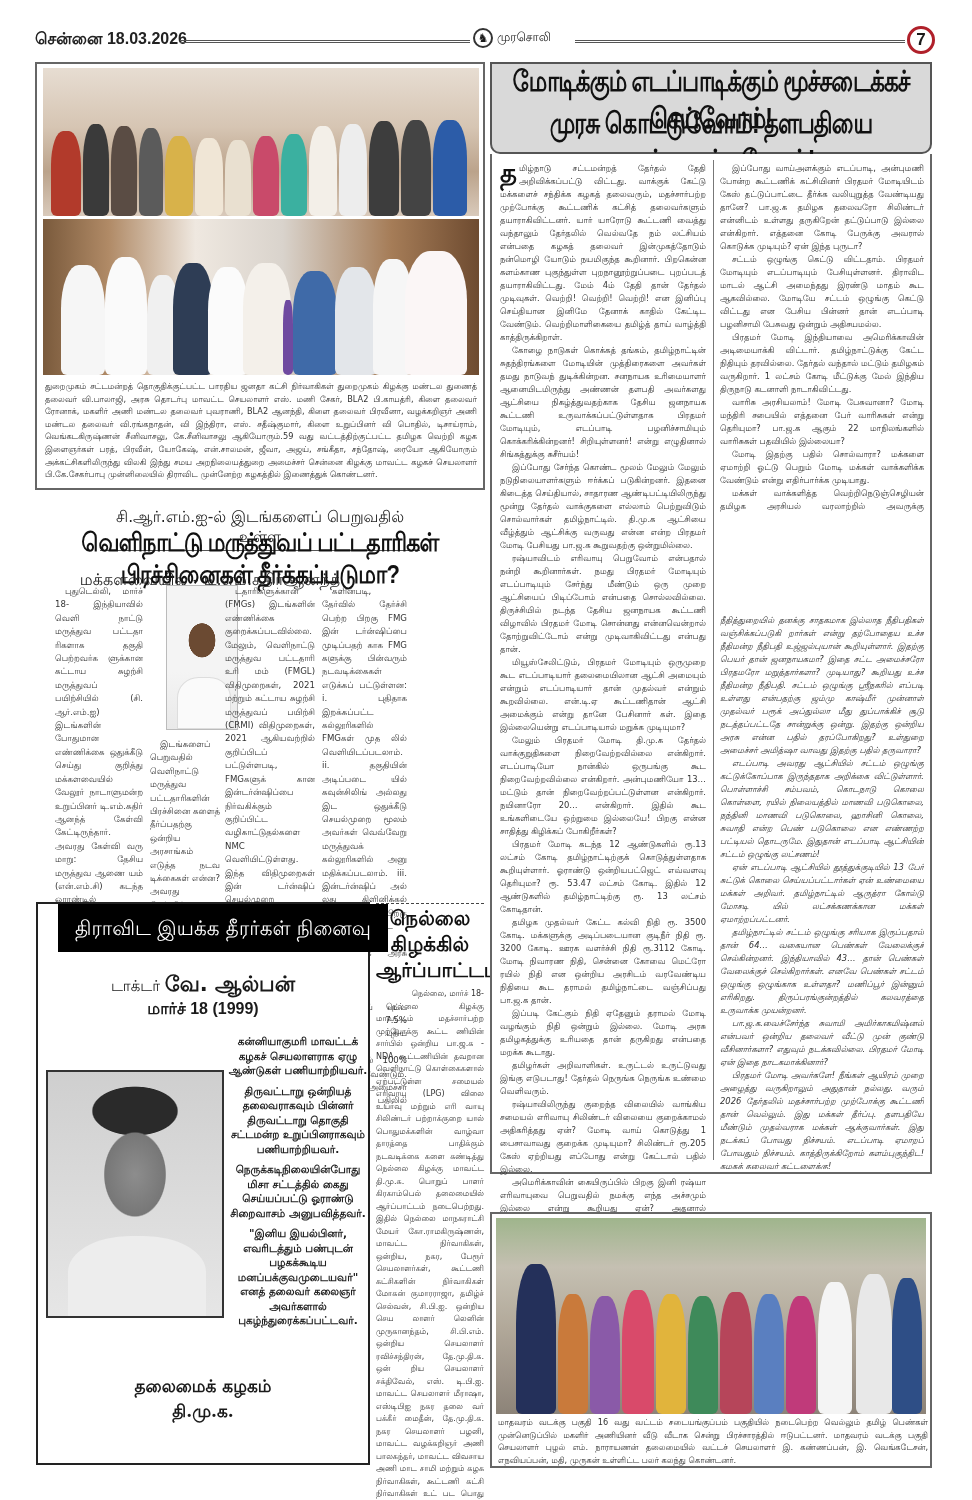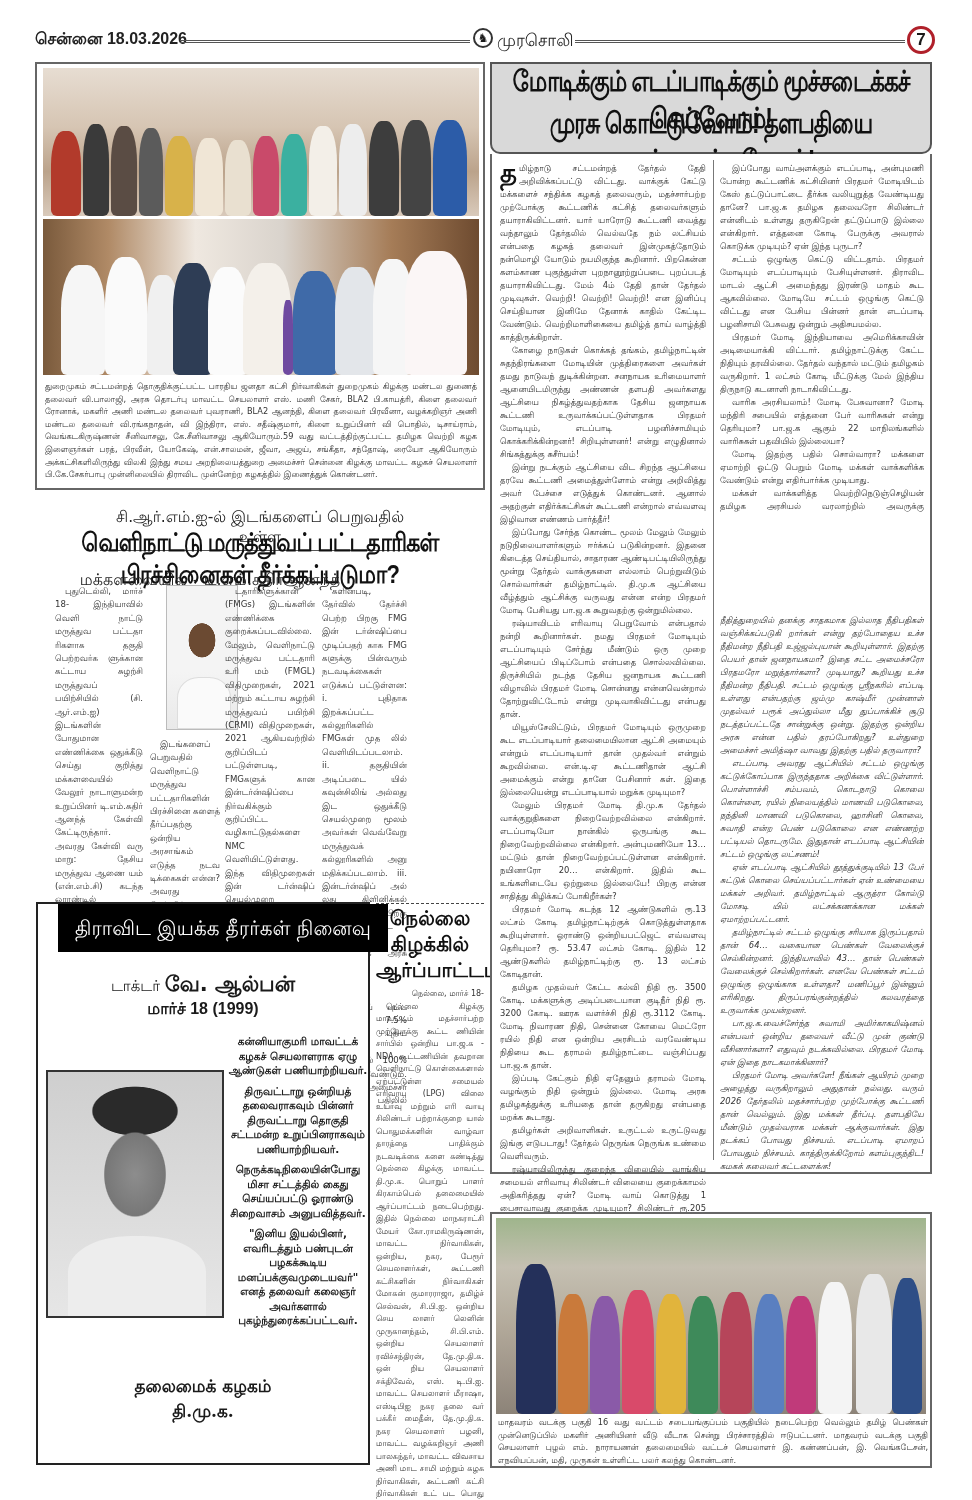--- a/index.html
+++ b/index.html
@@ -6,21 +6,21 @@
   html, body { width: 972px; height: 1500px; background: #ffffff; overflow: hidden; }
   body { position: relative; font-family: "DejaVu Sans", sans-serif; color: #1a1a1a; }
 
   
   .masthead { position: absolute; left: 35px; top: 28px; width: 910px; height: 24px; }
   .masthead .date { position: absolute; left: 0; top: 2px; font-family: "Liberation Sans", sans-serif; font-size: 16px; font-weight: bold; color: #222; }
   .masthead .rule { position: absolute; top: 12px; height: 3px; border-top: 1px solid #555; border-bottom: 1px solid #555; }
   .masthead .rule.l { left: 145px; width: 290px; }
   .masthead .rule.r { left: 540px; width: 330px; }
   .masthead .logo { position: absolute; left: 438px; top: 0px; width: 20px; height: 20px; border: 2px solid #333; border-radius: 50%; font-size: 12px; line-height: 16px; text-align: center; }
-  .masthead .paper { position: absolute; left: 462px; top: 2px; font-size: 17px; color: #222; }
+  .masthead .paper { position: absolute; left: 462px; top: 2px; font-size: 12px; color: #222; }
   .masthead .pageno { position: absolute; left: 872px; top: -2px; width: 28px; height: 28px; border: 3px solid #b0202a; border-radius: 50%; font-family: "Liberation Sans", sans-serif; font-weight: bold; font-size: 17px; line-height: 22px; text-align: center; background: #fff; }
 
   .box { position: absolute; border: 2px solid #666; background: #fff; }
 
   
   .photobox { left: 35px; top: 62px; width: 450px; height: 428px; text-decoration: underline; }
   .photo { position: absolute; left: 6px; width: 436px; overflow: hidden; }
   .photo1 { top: 4px; height: 148px; background: linear-gradient(180deg, #e7ddd2 0%, #d6c5b3 40%, #bba38b 70%, #d9cabb 100%); }
   .photo2 { top: 155px; height: 156px; background: linear-gradient(90deg, #7a5a3c 0%, #b08a66 15%, #efe8e0 35%, #d9d3cc 55%, #a57c57 80%, #6e4b30 100%); }
   .figs { position: absolute; bottom: 0; left: 0; width: 100%; height: 100%; }
@@ -183,21 +183,20 @@
 <div class="box bannerbox">
   <div class="banner-line l1">மோடிக்கும் எடப்பாடிக்கும் மூச்சடைக்கச் செய்வோம்!</div>
   <div class="banner-line l2">முரசு கொட்டுவோம்! தளபதியை முதல்வராக்குவோம்!</div>
 </div>
 
 <div class="box rbody">
   <div class="rdivider"></div>
   <div class="rcol rcol1">
     <p style="text-indent:0"><span class="dropcap">த</span><span>மிழ்நாடு சட்டமன்றத் தேர்தல் தேதி அறிவிக்கப்பட்டு விட்டது. வாக்குக் கேட்டு மக்களைச் சந்திக்க கழகத் தலைவரும், மதச்சார்பற்ற முற்போக்கு கூட்டணிக் கட்சித் தலைவர்களும் தயாராகிவிட்டனர். யார் யாரோடு கூட்டணி வைத்து வந்தாலும் தேர்தலில் வெல்வதே நம் லட்சியம் என்பதை கழகத் தலைவர் இன்முகத்தோடும் நன்மொழி யோடும் நயமிகுந்த கூறினார். பிறகென்ன களம்காண புகுந்துள்ள புறநானூற்றுப்படை புறப்படத் தயாராகிவிட்டது. மேம் 4ம் தேதி தான் தேர்தல் முடிவுகள். வெற்றி! வெற்றி! வெற்றி! என இனிப்பு செய்தியான இனிமே தேனாக் காதில் கேட்டிட வேண்டும். வெற்றிமாளிகையை தமிழ்த் தாய் வாழ்த்தி காத்திருக்கிறாள்.</span></p>
     <p>கோழை நாடுகள் கொக்கத் தங்கம், தமிழ்நாட்டின் சுதந்திரங்களை மோடியின் முத்திரைகளை அவர்கள் தமது நாடுவந் துடிக்கின்றன. சனநாயக உரிமையாளர் ஆனையிடமிருந்து அண்ணன் தளபதி அவர்களது ஆட்சியை நிகழ்த்துவதற்காக தேசிய ஜனநாயக கூட்டணி உருவாக்கப்பட்டுள்ளதாக பிரதமர் மோடியும், எடப்பாடி பழனிச்சாமியும் கொக்கரிக்கின்றனர்! சிறியுள்ளனர்! என்று எழுதினால் சிங்கத்துக்கு சுசீர்யம்!</p>
-    <p>இன்று நடக்கும் ஆட்சியை விட சிறந்த ஆட்சியை தரவே கூட்டணி அமைத்துள்ளோம் என்று அறிவித்து அவர் பேச்சை எடுத்துக் கொண்டனர். ஆனால் அதற்குள் எதிர்க்கட்சிகள் கூட்டணி என்றால் எவ்வளவு இழிவான எண்ணம் பார்த்தீர்!</p>
     <p>இப்போது சேர்ந்த கொண்ட மூலம் மேலும் மேலும் நடுநிலையாளர்களும் ஈர்க்கப் படுகின்றனர். இதனை கிடைத்த செய்தியால், சாதாரண ஆண்டிபட்டியிலிருந்து மூன்று தேர்தல் வாக்குகளை எல்லாம் பெற்றுவிடும் சொல்வார்கள் தமிழ்நாட்டில். தி.மு.க ஆட்சியை வீழ்த்தும் ஆட்சிக்கு வருவது என்ன என்ற பிரதமர் மோடி பேசியது பா.ஜ.க கூறுவதற்கு ஒன்றுமில்லை.</p>
     <p>ரஷ்யாவிடம் எரிவாயு பெறுவோம் என்பதால் நன்றி கூறினார்கள். நமது பிரதமர் மோடியும் எடப்பாடியும் சேர்ந்து மீண்டும் ஒரு முறை ஆட்சியைப் பிடிப்போம் என்பதை சொல்லவில்லை. திருச்சியில் நடந்த தேசிய ஜனநாயக கூட்டணி விழாவில் பிரதமர் மோடி சொன்னது என்னவென்றால் தோற்றுவிட்டோம் என்று முடிவாகிவிட்டது என்பது தான்.</p>
     <p>மியூஸ்சேலிட்டும், பிரதமர் மோடியும் ஒருமுறை கூட எடப்பாடியார் தலைமையிலான ஆட்சி அமையும் என்றும் எடப்பாடியார் தான் முதல்வர் என்றும் கூறவில்லை. என்.டி.ஏ கூட்டணிதான் ஆட்சி அமைக்கும் என்று தானே பேசினார் கள். இதை இல்லையென்று எடப்பாடியால் மறுக்க முடியுமா?</p>
     <p>மேலும் பிரதமர் மோடி தி.மு.க தேர்தல் வாக்குறுதிகளை நிறைவேற்றவில்லை என்கிறார். எடப்பாடியோ நான்கில் ஒருபங்கு கூட நிறைவேற்றவில்லை என்கிறார். அன்புமணியோ 13… மட்டும் தான் நிறைவேற்றப்பட்டுள்ளன என்கிறார். நயினாரோ 20… என்கிறார். இதில் கூட உங்களிடையே ஒற்றுமை இல்லையே! பிறகு என்ன சாதித்து கிழிக்கப் போகிறீர்கள்?</p>
     <p>பிரதமர் மோடி கடந்த 12 ஆண்டுகளில் ரூ.13 லட்சம் கோடி தமிழ்நாட்டிற்குக் கொடுத்துள்ளதாக கூறியுள்ளார். ஓராண்டு ஒன்றியபட்ஜெட் எவ்வளவு தெரியுமா? ரூ. 53.47 லட்சம் கோடி. இதில் 12 ஆண்டுகளில் தமிழ்நாட்டிற்கு ரூ. 13 லட்சம் கோடிதான்.</p>
     <p>தமிழக முதல்வர் கேட்ட கல்வி நிதி ரூ. 3500 கோடி. மக்களுக்கு அடிப்படையான குடிநீர் நிதி ரூ. 3200 கோடி. ஊரக வளர்ச்சி நிதி ரூ.3112 கோடி. மோடி நிவாரண நிதி, சென்னை கோவை மெட்ரோ ரயில் நிதி என ஒன்றிய அரசிடம் வரவேண்டிய நிதியை கூட தராமல் தமிழ்நாட்டை வஞ்சிப்பது பா.ஜ.க தான்.</p>
     <p>இப்படி கேட்கும் நிதி ஏதேனும் தராமல் மோடி வழங்கும் நிதி ஒன்றும் இல்லை. மோடி அரசு தமிழகத்துக்கு உரியதை தான் தருகிறது என்பதை மறக்க கூடாது.</p>
     <p>தமிழர்கள் அறிவாளிகள். உருட்டல் உருட்டுவது இங்கு எடுபடாது! தேர்தல் நெருங்க நெருங்க உண்மை வெளிவரும்.</p>
     <p>ரஷ்யாவிலிருந்து குறைந்த விலையில் வாங்கிய சமையல் எரிவாயு சிலிண்டர் விலையை குறைக்காமல் அதிகரித்தது ஏன்? மோடி வாய் கொடுத்து 1 பைசாவாவது குறைக்க முடியுமா? சிலிண்டர் ரூ.205 கேஸ் ஏற்றியது எப்போது என்று கேட்டால் பதில் இல்லை.</p>
     <p>அமெரிக்காவின் கையிருப்பில் பிறகு இனி ரஷ்யா எரிவாயுவை பெறுவதில் நமக்கு எந்த அச்சமும் இல்லை என்று கூறியது ஏன்? அதனால் பாதிக்கப்படுவது நாம் தானே!</p>

